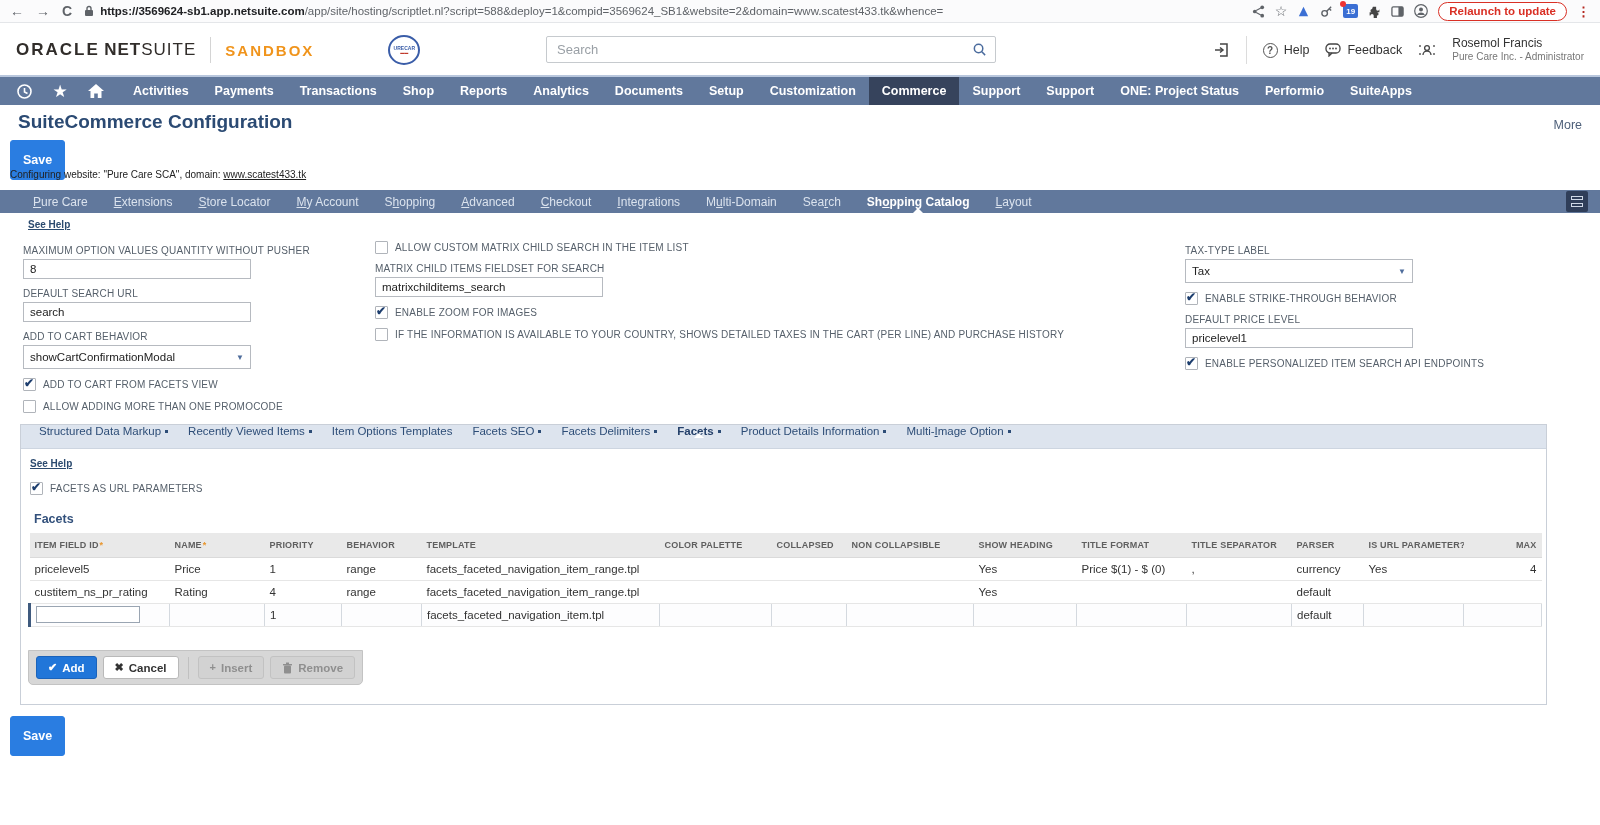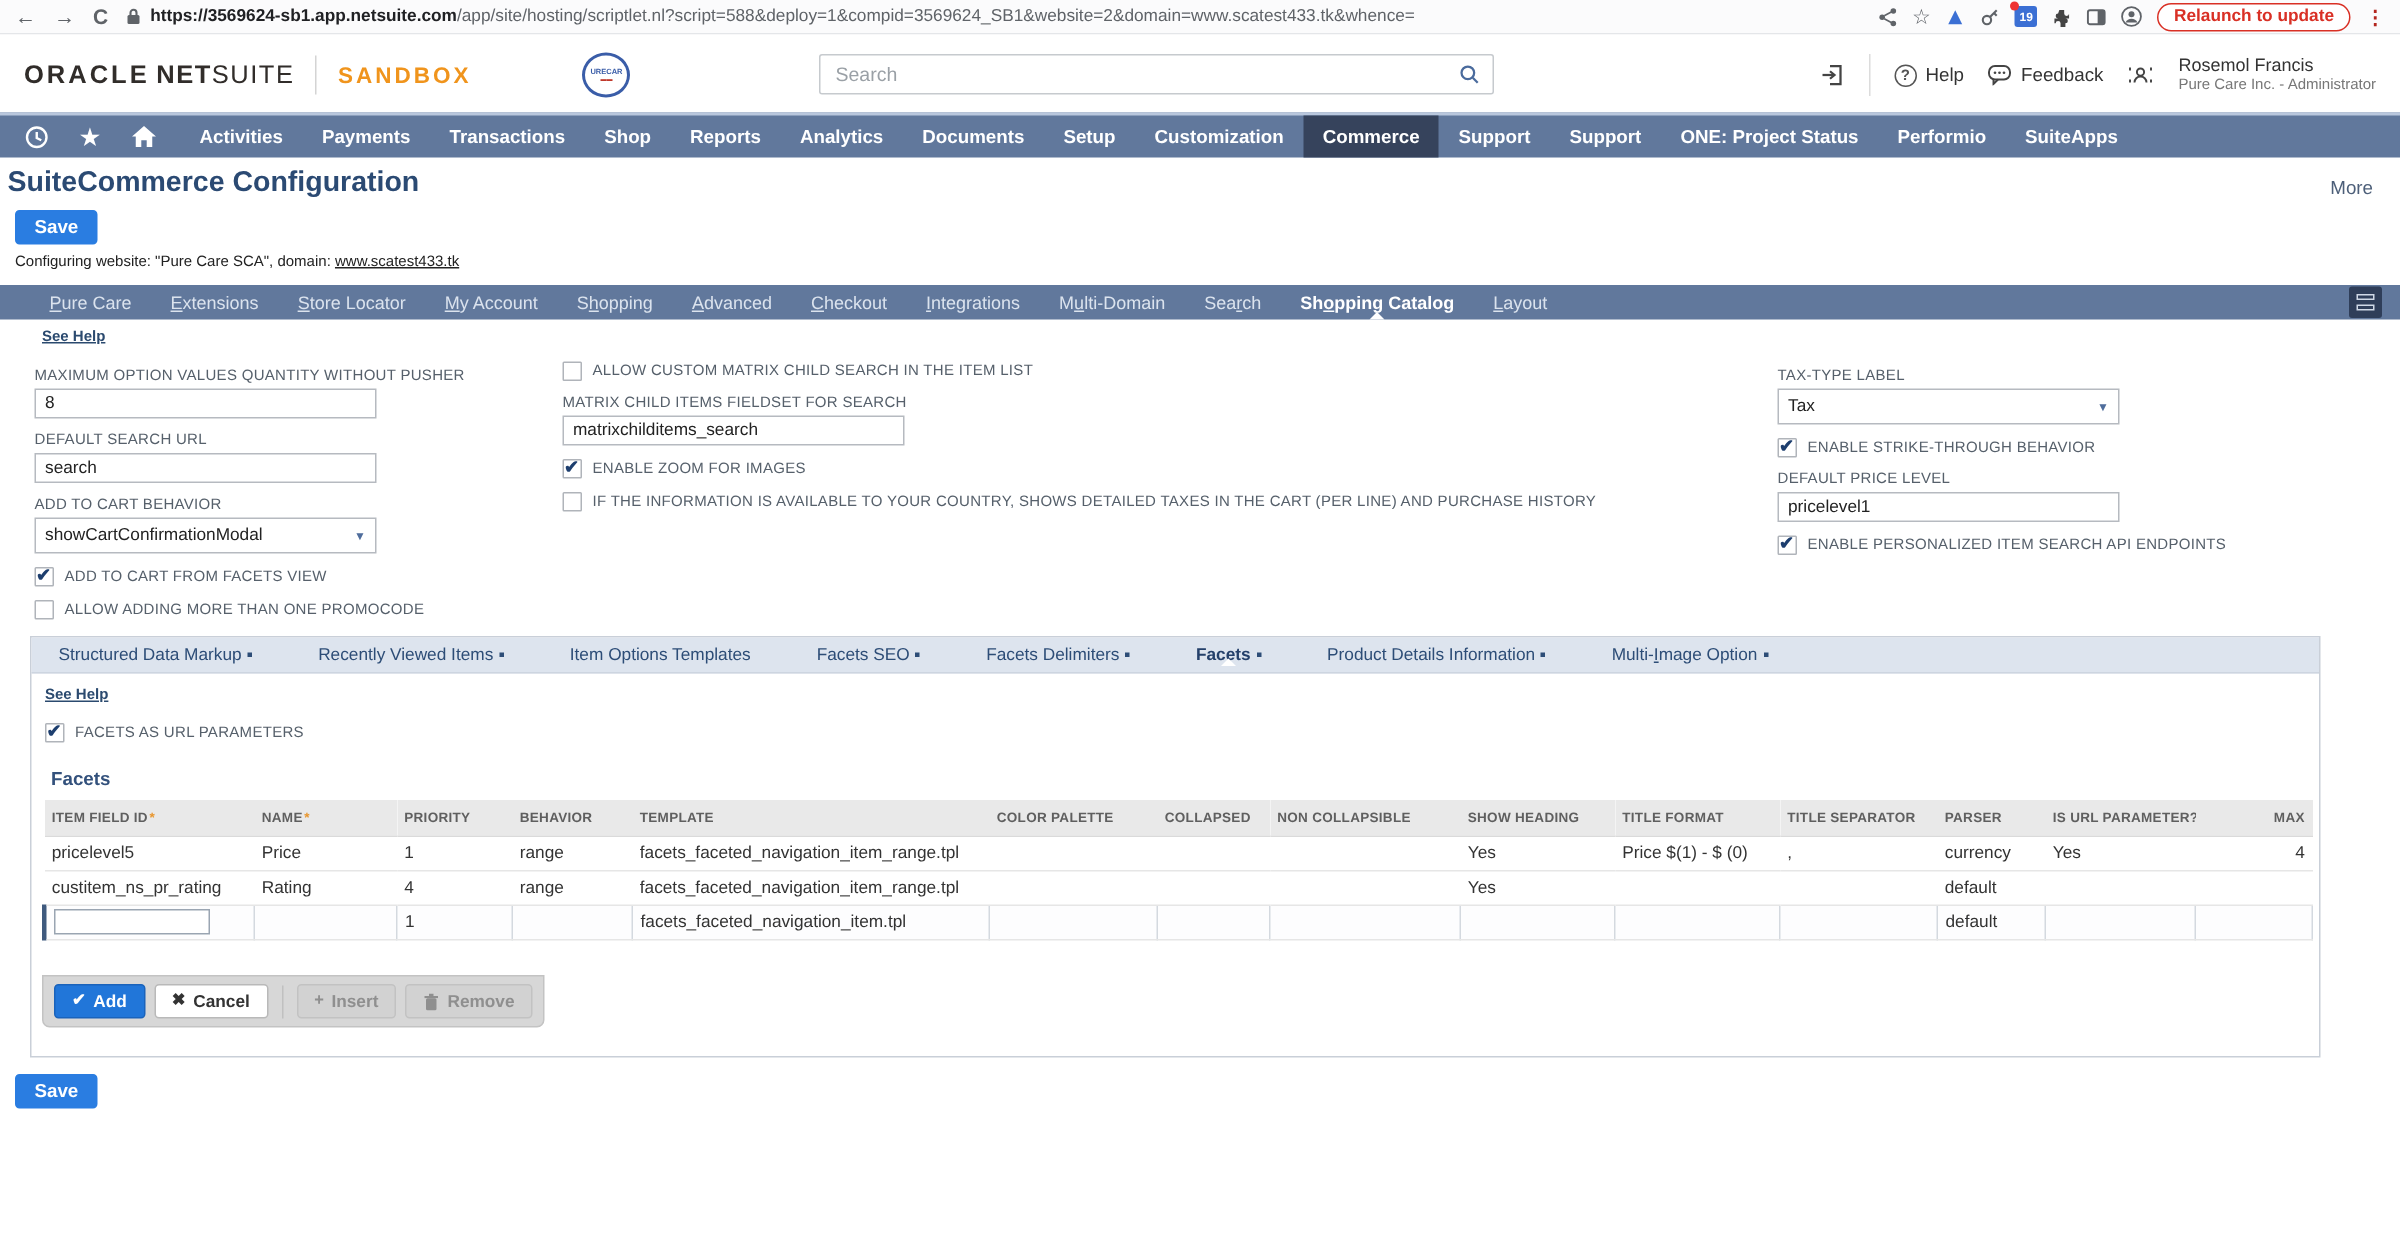--- a/index.html
+++ b/index.html
@@ -40,23 +40,23 @@
   .user-block{display:flex;flex-direction:column;line-height:1.25;}
   .user-name{font-size:12px;color:#333;}
   .user-role{font-size:10px;color:#777;}
   
   #ns-nav{position:absolute;top:75px;left:0;right:0;height:30px;background:#61789c;border-top:2px solid #b9c7dd;display:flex;align-items:stretch;}
   .nav-icons{display:flex;align-items:center;padding:0 6px;}
   .nav-ic{width:36px;display:flex;align-items:center;justify-content:center;color:#fff;}
   .nav-item{padding:0 13px;display:flex;align-items:center;color:#fff;font-size:12.5px;font-weight:bold;white-space:nowrap;cursor:default;}
   .nav-item.active{background:#36435c;}
   
-  #page-title{position:absolute;left:5px;top:111px;font-size:19px;font-weight:bold;color:#2b4a73;}
+  #page-title{position:absolute;left:18px;top:111px;font-size:19px;font-weight:bold;color:#2b4a73;}
   #more-link{position:absolute;right:18px;top:118px;font-size:12.5px;color:#4d5f79;}
-  .btn-save{background:#2a7de1;color:#fff;font-weight:bold;font-size:12.5px;border:1px solid #2a7de1;border-radius:3px;padding:0 12px;height:23px;line-height:21px;cursor:pointer;font-family:inherit;}
+  .btn-save{background:#2a7de1;color:#fff;font-weight:bold;font-size:12.5px;border:1px solid #2a7de1;border-radius:3px;padding:0 12px;height:40px;line-height:21px;cursor:pointer;font-family:inherit;}
   #save-top{position:absolute;left:10px;top:140px;}
   #config-note{position:absolute;left:10px;top:169px;font-size:10px;color:#222;}
   #config-note a{color:#222;}
   
   #subnav{position:absolute;top:190px;left:0;right:0;height:23px;background:#61789c;display:flex;align-items:stretch;padding-left:20px;}
   .subnav-item{padding:0 13px;display:flex;align-items:center;color:#dbe3ee;font-size:12px;position:relative;white-space:nowrap;}
   .subnav-item.active{color:#fff;font-weight:bold;}
   .subnav-item.active::after{content:"";position:absolute;bottom:0;left:50%;margin-left:-5px;width:0;height:0;border-left:5px solid transparent;border-right:5px solid transparent;border-bottom:5px solid #fff;}
   #subnav-tool{position:absolute;right:12px;top:1px;width:22px;height:21px;background:#2f3e59;border-radius:2px;display:flex;flex-direction:column;justify-content:center;align-items:center;gap:3px;}
   #subnav-tool i{display:block;width:12px;height:4px;border:1px solid #cfd8e6;}
@@ -70,21 +70,21 @@
   .flabel{font-size:10px;color:#56606b;margin-bottom:3px;letter-spacing:.2px;}
   .ftext{width:228px;height:20px;border:1px solid #b6bac0;font-size:11.5px;color:#222;padding:2px 6px;font-family:inherit;margin-bottom:9px;display:block;}
   .fselect{width:228px;height:20px;border:1px solid #b6bac0;font-size:11.5px;color:#222;padding:11px 6px;display:flex;align-items:center;justify-content:space-between;margin-bottom:9px;}
   .caret{font-size:8px;color:#4f6d9c;}
   .cb-row{display:flex;align-items:center;gap:7px;margin-bottom:9px;}
   .checkbox{width:13px;height:13px;border:1px solid #b0b4ba;background:#fff;border-radius:1px;position:relative;flex:none;}
   .checkbox.checked::after{content:"\2714";position:absolute;left:0px;top:-3px;font-size:12px;font-weight:bold;color:#1d3e6e;}
   .cb-label{font-size:10px;color:#56606b;letter-spacing:.2px;white-space:nowrap;}
   
   #panel{position:absolute;left:20px;top:424px;width:1527px;height:281px;border:1px solid #c9cfd8;background:#fff;}
-  #cfg-tabbar{height:24px;background:#dde4ee;border-bottom:1px solid #cdd5e0;display:flex;align-items:center;padding-left:8px;position:relative;gap:24px;}
+  #cfg-tabbar{height:24px;background:#dde4ee;border-bottom:1px solid #cdd5e0;display:flex;align-items:flex-start;padding-left:8px;position:relative;}
   .cfg-tab{padding:0 10px;display:flex;align-items:center;font-size:11.5px;color:#2d4d77;position:relative;white-space:nowrap;}
   .cfg-tab.active{font-weight:bold;color:#24406a;}
   .cfg-tab.active::after{content:"";position:absolute;bottom:-1px;left:50%;margin-left:-5px;width:0;height:0;border-left:5px solid transparent;border-right:5px solid transparent;border-bottom:5px solid #fff;}
   .bullet{width:3px;height:3px;background:#2d4d77;display:inline-block;margin-left:4px;}
   #see-help-2{position:absolute;left:9px;top:33px;}
   #facets-cb{position:absolute;left:9px;top:57px;}
   #facets-heading{position:absolute;left:13px;top:87px;font-size:12.5px;font-weight:bold;color:#33517c;}
   
   #facets-table{position:absolute;left:7px;top:108px;border-collapse:collapse;table-layout:fixed;width:1512px;font-size:11.5px;color:#333;}
   #facets-table thead th{background:#e9e9e9;height:24px;font-size:9px;color:#5f5f5f;text-align:left;padding:0 5px;font-weight:bold;letter-spacing:.2px;border-bottom:1px solid #dadada;white-space:nowrap;overflow:hidden;}

